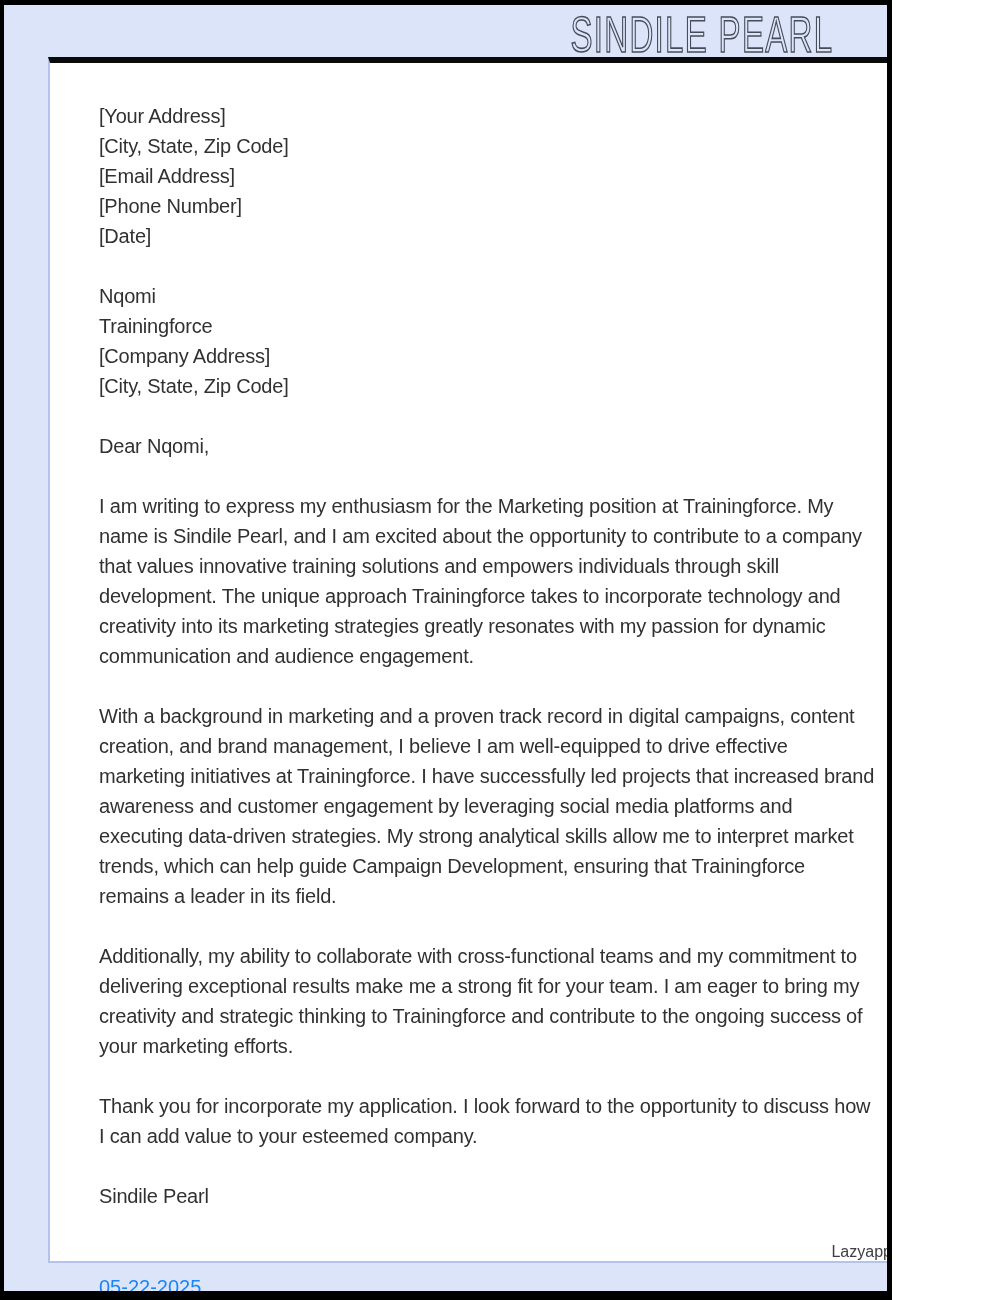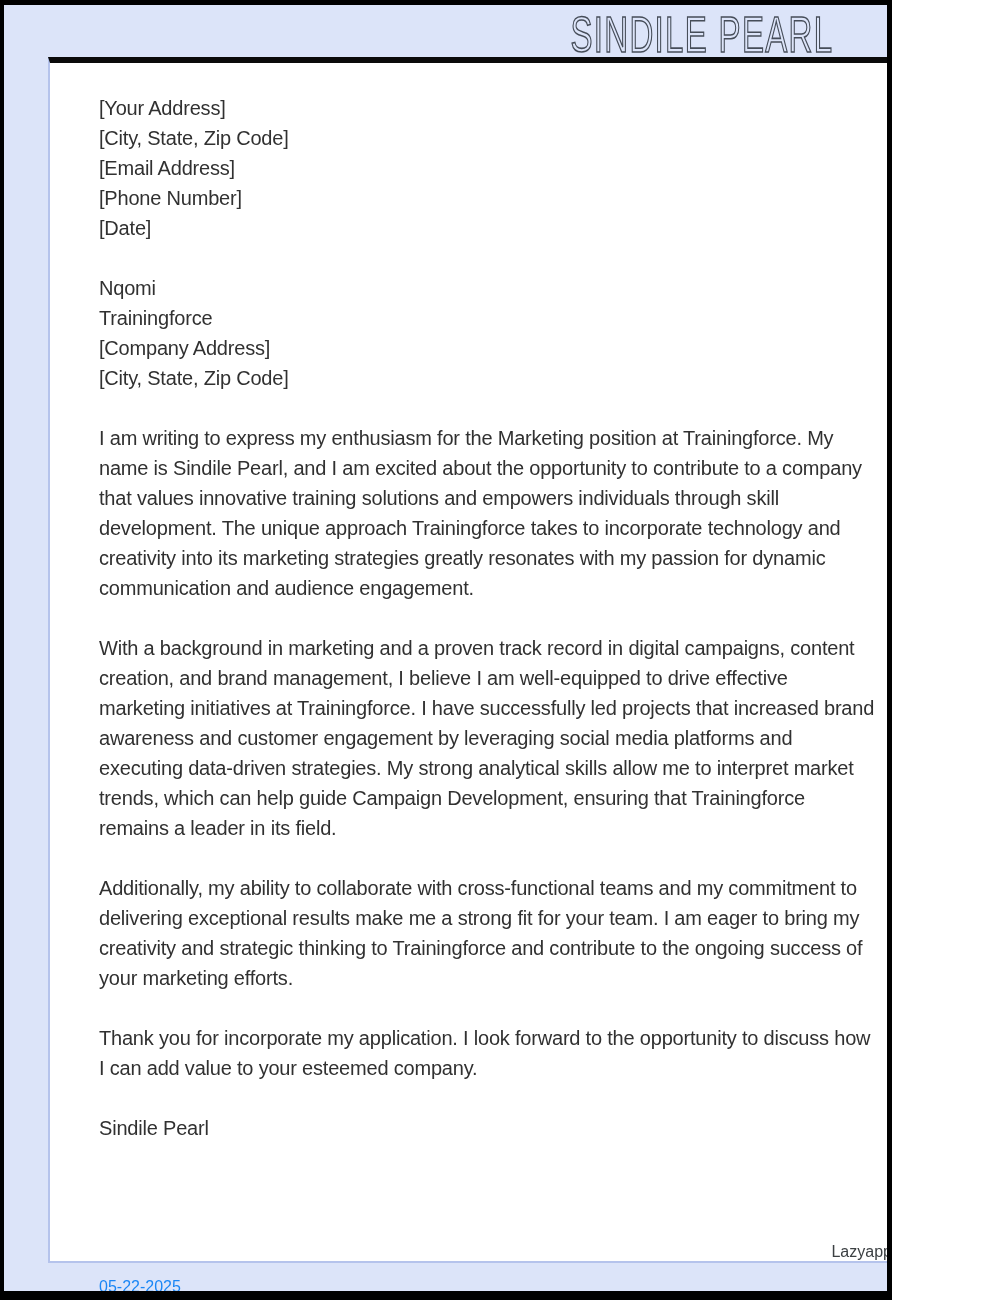--- a/index.html
+++ b/index.html
@@ -40,38 +40,38 @@
     box-sizing:border-box;
     background:#ffffff;
     border:2px solid #b5c3ec;
     border-top:6px solid #0a0a0a;
     padding:30px 49px 0 49px;
     color:#313131;
     font-size:20px;
     line-height:30px;
     letter-spacing:-0.2px;
   }
-  .block{margin:0 0 30px 0;}
+  .block{margin:8px 0 30px 0;}
   .pre{white-space:pre-line;}
   .paper p{margin:0 17px 30px 0;}
   .signature{margin-bottom:0;}
   .watermark{
     position:absolute;
     right:8px;bottom:1px;
     font-size:16px;
     line-height:17px;
     letter-spacing:0;
     color:#3c4043;
     text-decoration:none;
     cursor:pointer;
   }
   .date-link{
     position:absolute;
     left:95px;top:1269px;
-    font-size:16px;
+    font-size:20px;
     line-height:26px;
     color:#1a86f5;
     text-decoration:underline;
     cursor:pointer;
     white-space:nowrap;
   }
 </style>
 </head>
 <body>
 
@@ -85,20 +85,21 @@
 [City, State, Zip Code]
 [Email Address]
 [Phone Number]
 [Date]</div>
 
     <div class="block pre">Nqomi
 Trainingforce
 [Company Address]
 [City, State, Zip Code]</div>
 
+    <div class="block">Dear Nqomi,</div>
 
     <p>I am writing to express my enthusiasm for the Marketing position at Trainingforce. My name is Sindile Pearl, and I am excited about the opportunity to contribute to a company that values innovative training solutions and empowers individuals through skill development. The unique approach Trainingforce takes to incorporate technology and creativity into its marketing strategies greatly resonates with my passion for dynamic communication and audience engagement.</p>
 
     <p>With a background in marketing and a proven track record in digital campaigns, content creation, and brand management, I believe I am well-equipped to drive effective marketing initiatives at Trainingforce. I have successfully led projects that increased brand awareness and customer engagement by leveraging social media platforms and executing data-driven strategies. My strong analytical skills allow me to interpret market trends, which can help guide Campaign Development, ensuring that Trainingforce remains a leader in its field.</p>
 
     <p>Additionally, my ability to collaborate with cross-functional teams and my commitment to delivering exceptional results make me a strong fit for your team. I am eager to bring my creativity and strategic thinking to Trainingforce and contribute to the ongoing success of your marketing efforts.</p>
 
     <p>Thank you for incorporate my application. I look forward to the opportunity to discuss how I can add value to your esteemed company.</p>
 
 

